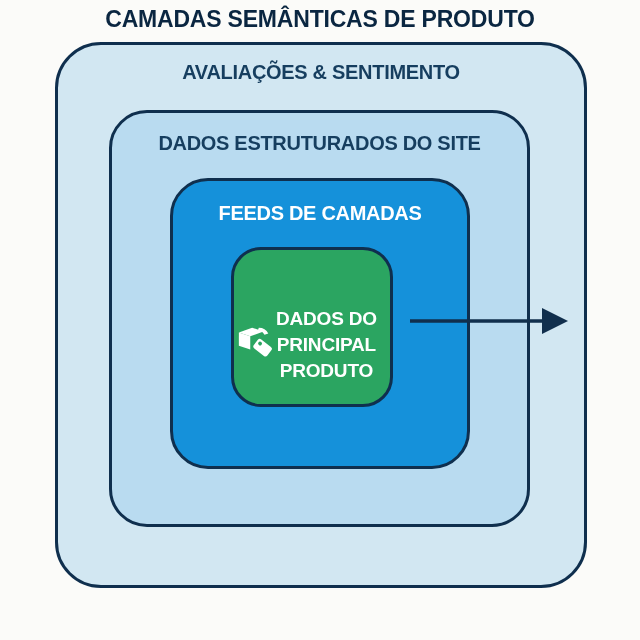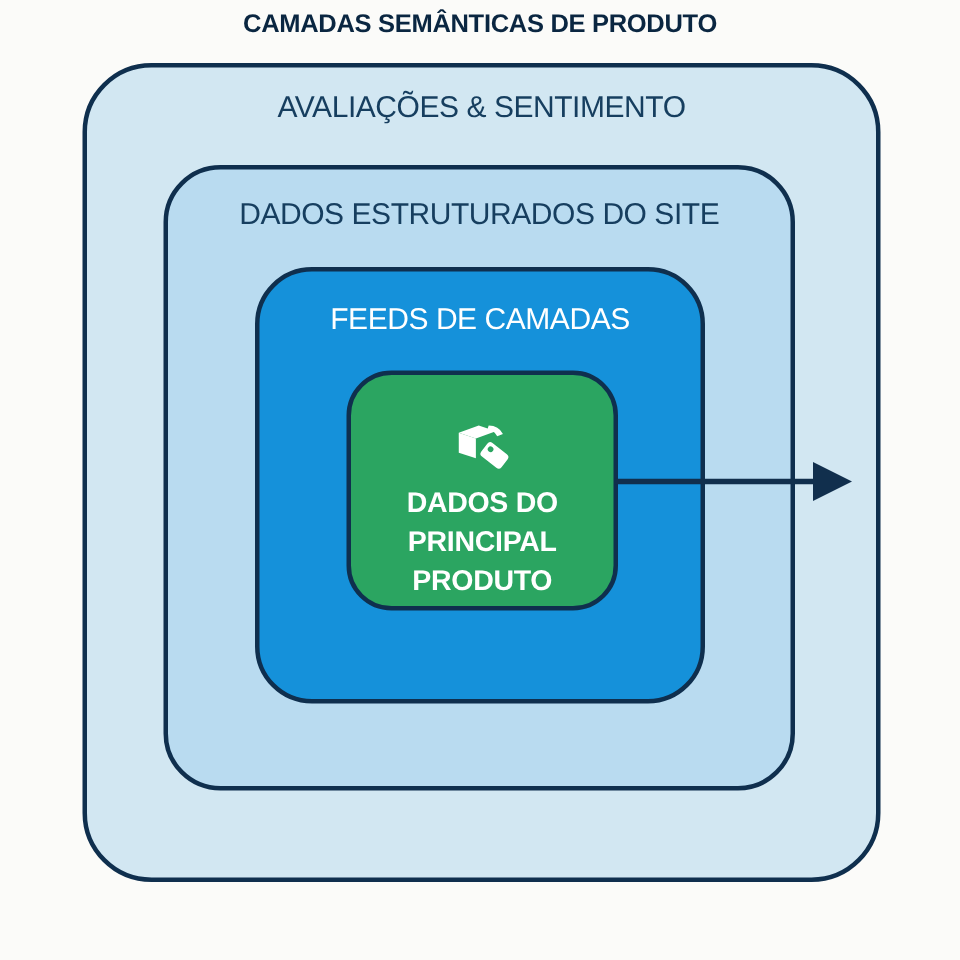--- a/index.html
+++ b/index.html
@@ -18,46 +18,46 @@
   html,body{width:640px;height:640px;}
   body{
     background:var(--background);
     font-family:"Liberation Sans", sans-serif;
     overflow:hidden;
   }
   .stage{position:relative;width:640px;height:640px;}
   .title{
     position:absolute;left:0;top:6px;width:640px;
     text-align:center;
-    font-size:17px;font-weight:700;letter-spacing:-0.2px;
+    font-size:23px;font-weight:700;letter-spacing:-0.2px;
     color:var(--title-text);
   }
   .layer{position:absolute;border:3px solid var(--border);}
   .layer-outer{
     left:55px;top:42px;width:532px;height:546px;
     border-radius:46px;background:var(--outer-fill);
   }
   .layer-middle{
     left:51px;top:65px;width:421px;height:417px;
     border-radius:38px;background:var(--middle-fill);
   }
   .layer-feeds{
     left:58px;top:65px;width:300px;height:291px;
     border-radius:38px;background:var(--feeds-fill);
   }
   .core-box{
-    position:absolute;left:58px;top:66px;width:181px;height:160px;
+    position:absolute;left:58px;top:66px;width:162px;height:160px;
     border:3px solid var(--border);border-radius:30px;
     background:var(--core-fill);
-    display:flex;flex-direction:column;align-items:center;
+    display:flex;flex-direction:row;align-items:center;
     padding-top:28px;
   }
   .layer-label{
     position:absolute;left:0;right:0;text-align:center;
-    font-size:20px;font-weight:400;letter-spacing:-0.3px;
+    font-size:20px;font-weight:700;letter-spacing:-0.3px;
     color:var(--label-text);
   }
   .label-outer{top:16px;}
   .label-middle{top:19px;}
   .label-feeds{top:21px;color:var(--white-text);}
   .core-icon{width:42px;height:38px;display:block;}
   .core-text{
     margin-top:7px;text-align:center;
     font-size:19px;font-weight:700;line-height:26px;
     color:var(--white-text);letter-spacing:-0.2px;

